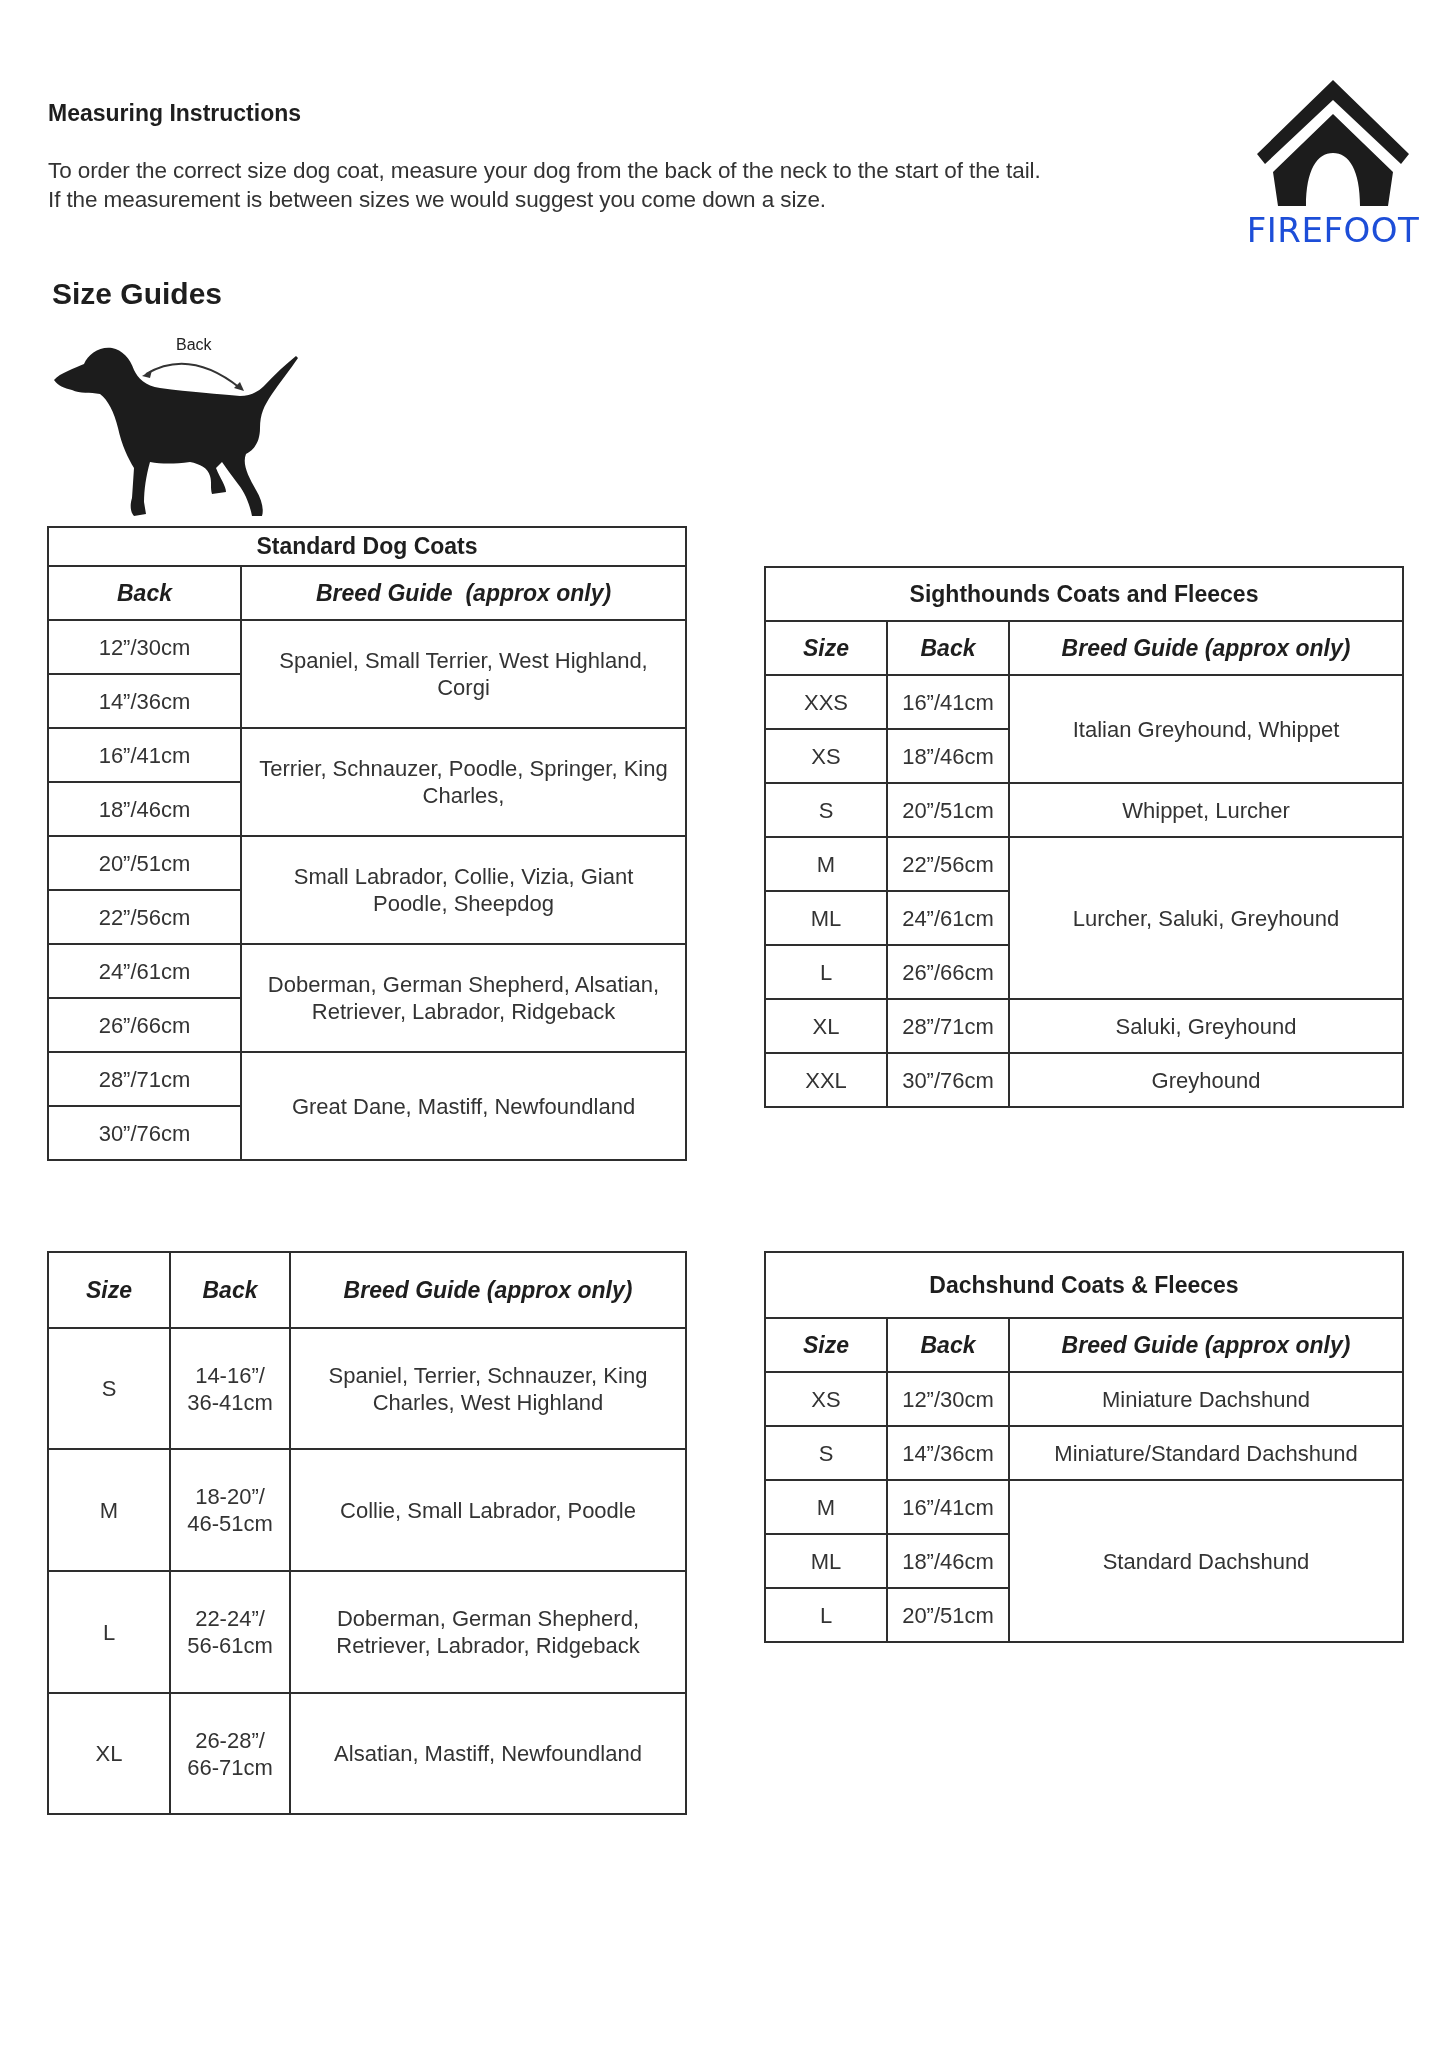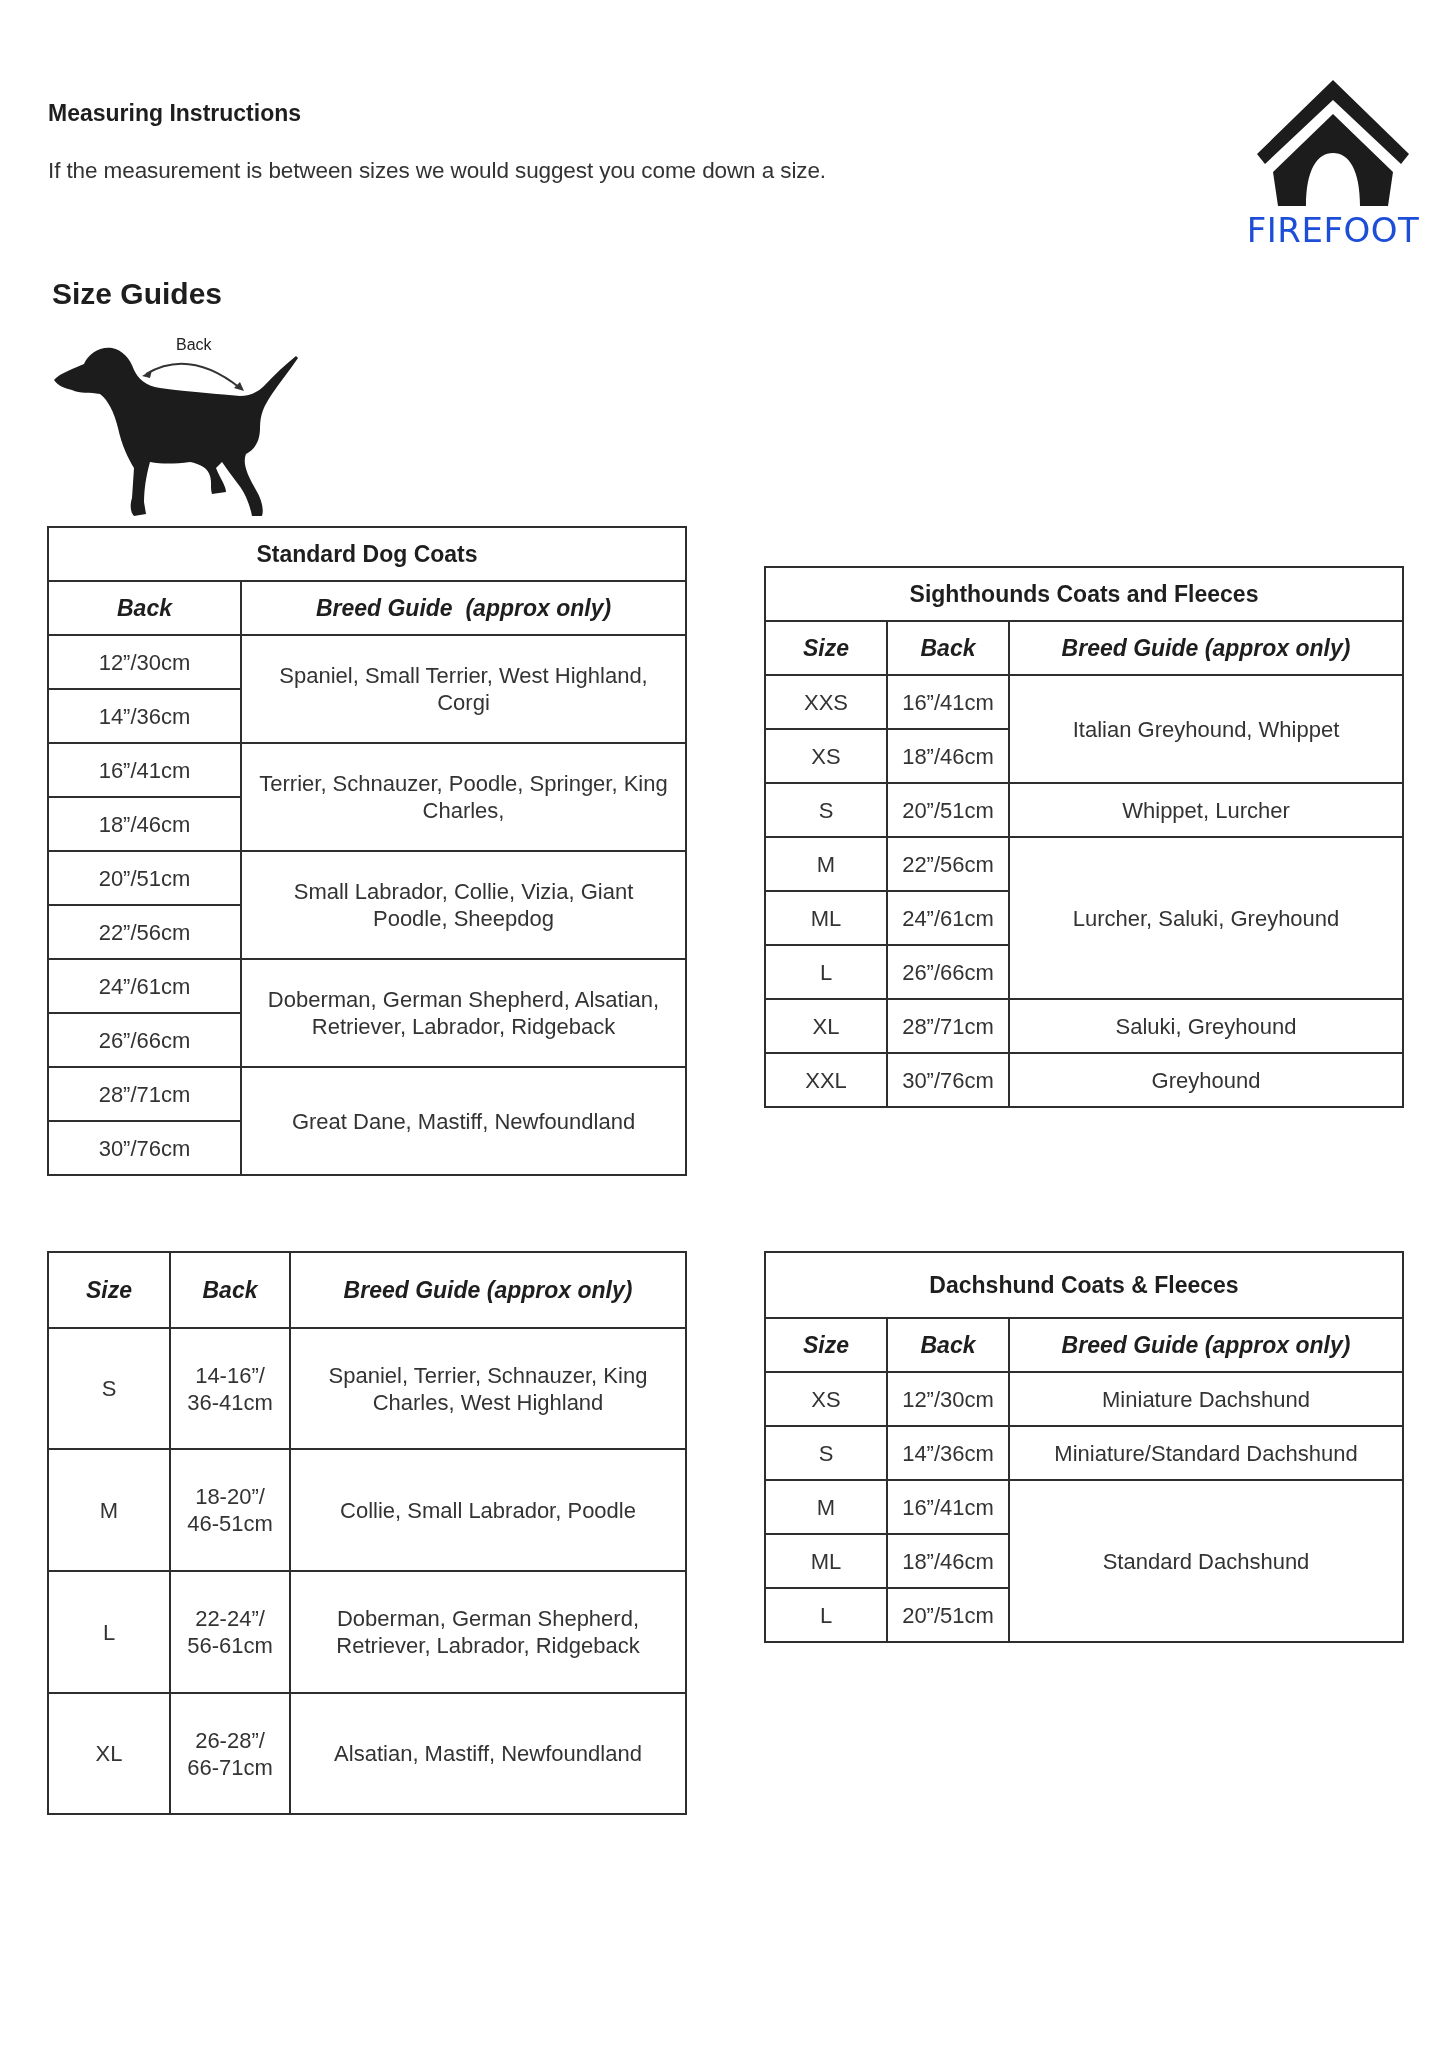--- a/index.html
+++ b/index.html
@@ -34,20 +34,21 @@
   #t1 { left: 47px; top: 526px; width: 638px; }
   #t2 { left: 764px; top: 566px; width: 638px; padding-left: 12px; }
   #t3 { left: 47px; top: 1251px; width: 638px; }
   #t4 { left: 764px; top: 1251px; width: 638px; }
 </style>
 </head>
 <body>
 
 <div id="instr-title" class="abs h-bold">Measuring Instructions</div>
 <div id="instr-body" class="abs">
+  <div>To order the correct size dog coat, measure your dog from the back of the neck to the start of the tail.</div>
   <div>If the measurement is between sizes we would suggest you come down a size.</div>
 </div>
 
 <div id="logo" class="abs">
   <svg width="180" height="130" viewBox="0 0 180 130">
     <polygon points="90,2 166,76 158,86 90,22 22,86 14,76" fill="#1c1c1c"></polygon>
     <path d="M90,36 L150,94 L145,128 L117,128 C117,92 106,75 90,75 C74,75 63,92 63,128 L35,128 L30,94 Z" fill="#1c1c1c"></path>
   </svg>
   <div id="logo-text">FIREFOOT</div>
 </div>
@@ -62,21 +63,21 @@
   </svg>
   <div id="dog-back-label">Back</div>
 </div>
 
 <table id="t1" class="sz">
   <colgroup>
       <col style="width:193px">
       <col style="width:445px">
     </colgroup>
   <tbody>
-      <tr style="height:54px">
+      <tr style="height:39px">
     <th class="title" colspan="2">Standard Dog Coats</th>
   </tr>
   <tr style="height:54px">
     <th class="col">Back</th>
     <th class="col" style="white-space:pre">Breed Guide  (approx only)</th>
   </tr>
   <tr style="height:54px">
     <td>12”/30cm</td>
     <td class="breed" rowspan="2">Spaniel, Small Terrier, West Highland, Corgi</td>
   </tr>

